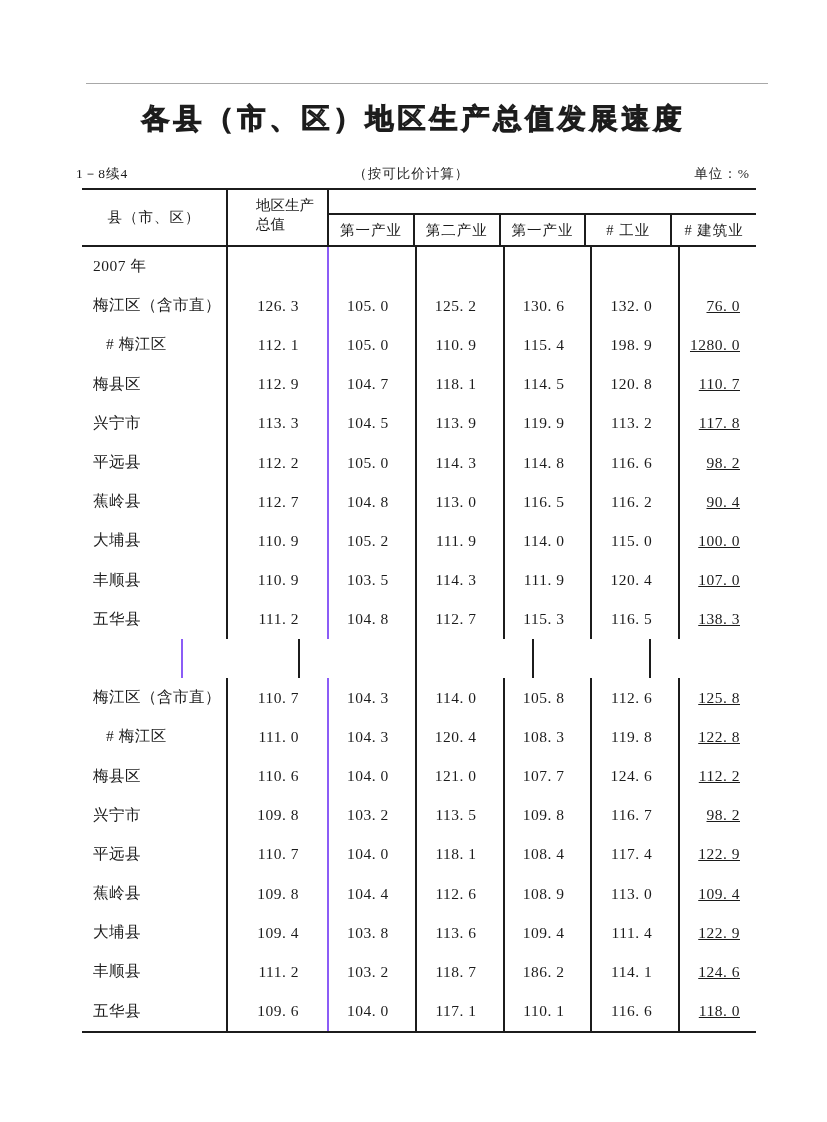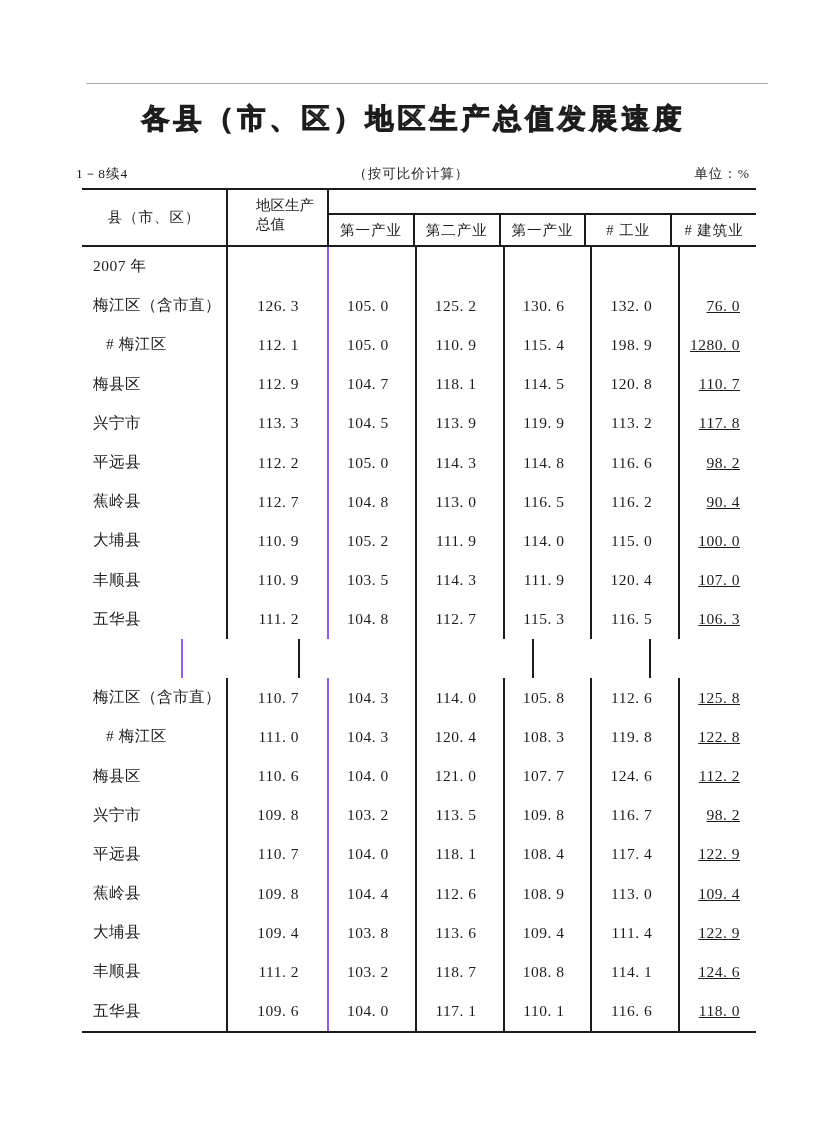--- a/index.html
+++ b/index.html
@@ -246,21 +246,21 @@
     <div class="td-val">120. 4</div>
     <div class="td-val">107. 0</div>
   </div>
         <div class="tr">
     <div class="td-region">五华县</div>
     <div class="td-gdp">111. 2</div>
     <div class="td-val">104. 8</div>
     <div class="td-val">112. 7</div>
     <div class="td-val">115. 3</div>
     <div class="td-val">116. 5</div>
-    <div class="td-val">106. 3</div>
+    <div class="td-val">138. 3</div>
   </div>
         <div class="tr">
     <div class="td-gdp"></div>
     <div class="td-val"></div>
     <div class="td-val"></div>
     <div class="td-val"></div>
     <div class="td-val"></div>
     <div class="td-val"></div>
   </div>
         <div class="tr">
@@ -324,21 +324,21 @@
     <div class="td-val">113. 6</div>
     <div class="td-val">109. 4</div>
     <div class="td-val">111. 4</div>
     <div class="td-val">122. 9</div>
   </div>
         <div class="tr">
     <div class="td-region">丰顺县</div>
     <div class="td-gdp">111. 2</div>
     <div class="td-val">103. 2</div>
     <div class="td-val">118. 7</div>
-    <div class="td-val">108. 8</div>
+    <div class="td-val">186. 2</div>
     <div class="td-val">114. 1</div>
     <div class="td-val">124. 6</div>
   </div>
         <div class="tr">
     <div class="td-region">五华县</div>
     <div class="td-gdp">109. 6</div>
     <div class="td-val">104. 0</div>
     <div class="td-val">117. 1</div>
     <div class="td-val">110. 1</div>
     <div class="td-val">116. 6</div>

